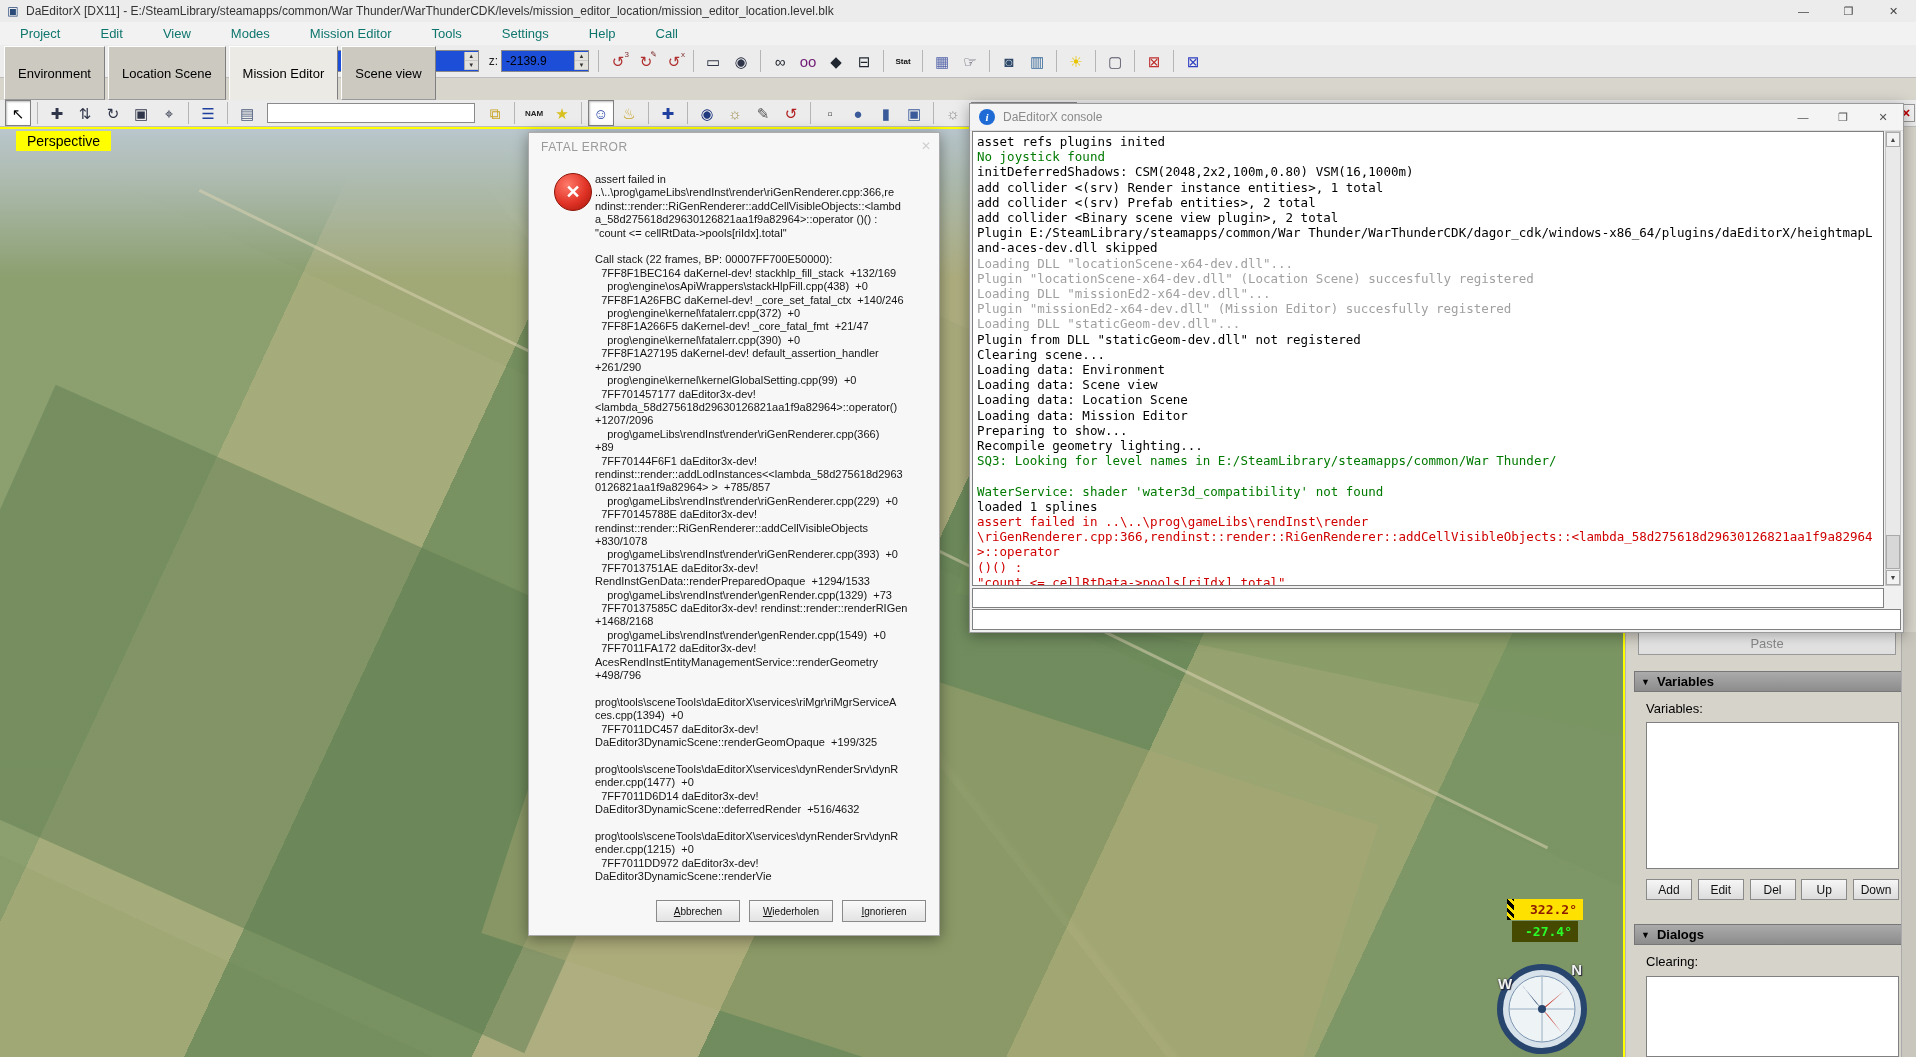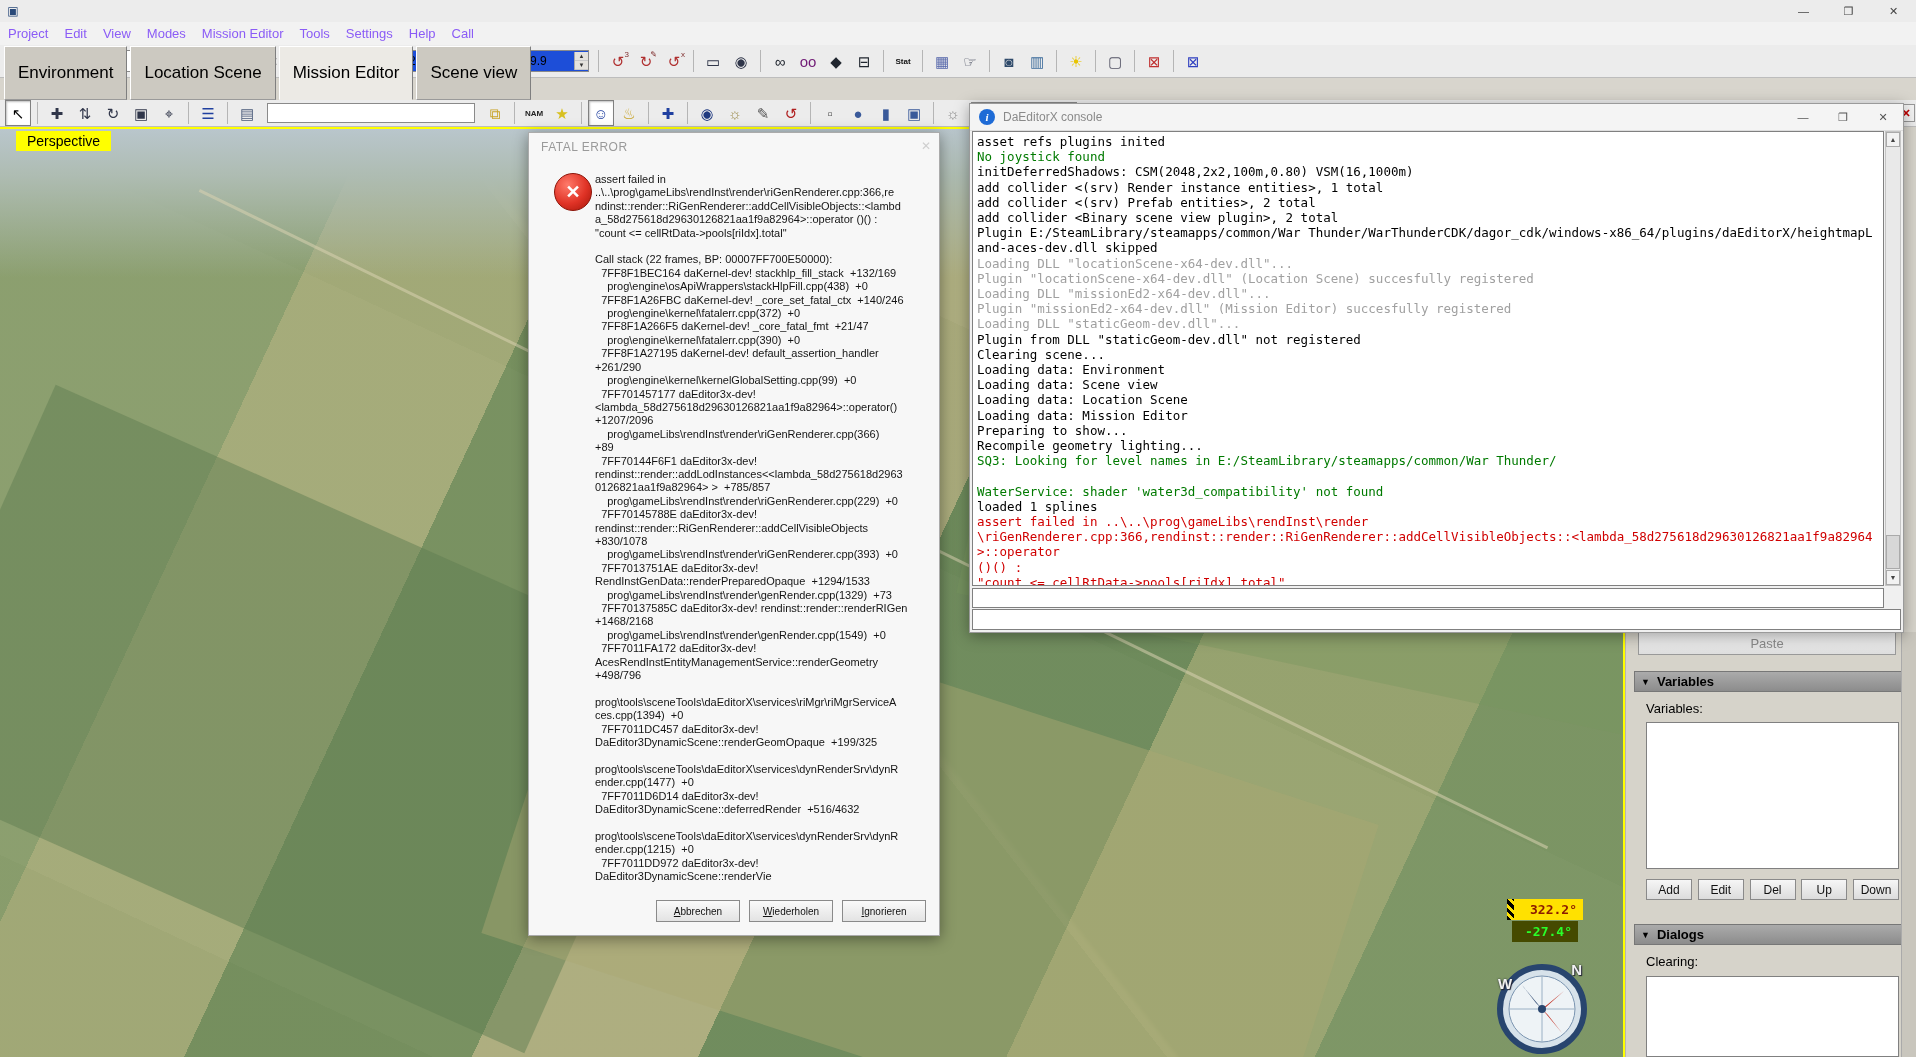--- a/index.html
+++ b/index.html
@@ -10,21 +10,21 @@
   .titlebar{position:absolute;left:0;top:0;width:1916px;height:22px;background:#ececec;
     display:flex;align-items:center;border-bottom:1px solid #d0d0d0;}
   .titlebar .app-icon{width:14px;height:14px;margin:0 6px 0 6px;color:#2a4a7a;font-size:12px;line-height:14px;text-align:center;}
   .titlebar .title-text{font-size:12px;color:#333;white-space:nowrap;}
   .win-controls{position:absolute;right:0;top:0;height:22px;display:flex;}
   .win-ctl{width:45px;height:22px;display:flex;align-items:center;justify-content:center;color:#444;font-size:11px;}
 
   
   .menubar{position:absolute;left:0;top:22px;width:1916px;height:23px;background:#f2f2f2;
     display:flex;align-items:center;border-bottom:1px solid #c8c8c8;}
-  .menu-item{padding:3px 8px;font-size:13px;color:#8b5cf6;white-space:nowrap;}
+  .menu-item{padding:3px 20px;font-size:13px;color:#0f766e;white-space:nowrap;}
 
   
   .toolbar1{position:absolute;left:0;top:45px;width:1916px;height:33px;background:#ececec;
     display:flex;align-items:center;border-bottom:1px solid #bdbdbd;padding-left:4px;box-sizing:border-box;}
   .combo{width:96px;height:20px;background:#fff;border:1px solid #8a8a8a;display:flex;align-items:center;margin-right:6px;position:relative;}
   .combo .arrow{margin-left:auto;width:16px;height:18px;background:#e4e2dd;border-left:1px solid #aaa;
     display:flex;align-items:center;justify-content:center;font-size:8px;color:#333;}
   .coord-group{display:flex;align-items:center;margin-right:4px;}
   .coord-label{font-size:12px;margin:0 3px 0 6px;color:#222;}
   .coord-box{width:86px;height:20px;background:#1d4ed8;border:1px solid #8a8a8a;display:flex;align-items:center;}
@@ -35,21 +35,21 @@
   .tb-btn{width:24px;height:24px;display:flex;align-items:center;justify-content:center;position:relative;
     border:1px solid transparent;margin:0 1px;}
   .tb-active{background:#fff;border:1px solid #808080;box-shadow:inset 1px 1px 2px rgba(0,0,0,.25);}
   .glyph{font-size:15px;line-height:15px;color:#30364a;}
   .glyph-small{font-size:8px;font-weight:bold;letter-spacing:0;}
   .gsup{position:absolute;top:1px;right:1px;font-size:8px;color:#803030;}
 
   
   .tabsrow{position:absolute;left:0;top:78px;width:1916px;height:22px;background:#d8d5cd;display:flex;align-items:flex-end;padding-left:4px;box-sizing:border-box;}
   .tab{height:20px;padding:16px 13px;margin-right:3px;background:#ccc9c1;border:1px solid;
-    border-color:#fff #7f7f7f #9a9a9a #fff;display:flex;align-items:center;font-size:17px;color:#000;}
+    border-color:#fff #7f7f7f #9a9a9a #fff;display:flex;align-items:center;font-size:13px;color:#000;}
   .tab.active{background:#eceae5;border-bottom-color:#eceae5;}
 
   
   .toolbar2{position:absolute;left:0;top:100px;width:1916px;height:27px;background:#ececec;
     display:flex;align-items:center;border-bottom:1px solid #bdbdbd;padding-left:4px;box-sizing:border-box;}
   .tb2-input{width:200px;height:18px;border:1px solid #8a8a8a;background:#fff;margin:0 6px;font-size:12px;padding:0 3px;}
   .filter-combo{width:104px;height:20px;background:#fff;border:1px solid #8a8a8a;display:flex;align-items:center;margin:0 4px;}
   .filter-combo .val{flex:1;padding-left:5px;font-size:13px;}
   .tags-label{font-size:13px;color:#000;white-space:nowrap;margin-left:2px;}
   .tb2-close{position:absolute;right:1px;top:4px;width:16px;height:16px;background:#f4f4f4;border:1px solid #999;
@@ -129,20 +129,21 @@
     font-size:12px;font-family:"Liberation Sans",sans-serif;color:#111;}
   .rpanel-scroll{position:absolute;right:0;top:505px;bottom:0;width:14px;background:#c9c6bd;border-left:1px solid #aaa;}
 </style>
 </head>
 <body>
 
 <div class="screen">
 
   <div class="titlebar">
     <span class="app-icon">▣</span>
+    <span class="title-text">DaEditorX  [DX11] - E:/SteamLibrary/steamapps/common/War Thunder/WarThunderCDK/levels/mission_editor_location/mission_editor_location.level.blk</span>
     <div class="win-controls">
       <div class="win-ctl">—</div>
       <div class="win-ctl">❐</div>
       <div class="win-ctl">✕</div>
     </div>
   </div>
 
   <div class="menubar" id="menu-bar">
       <div class="menu-item">Project</div>
       <div class="menu-item">Edit</div>

